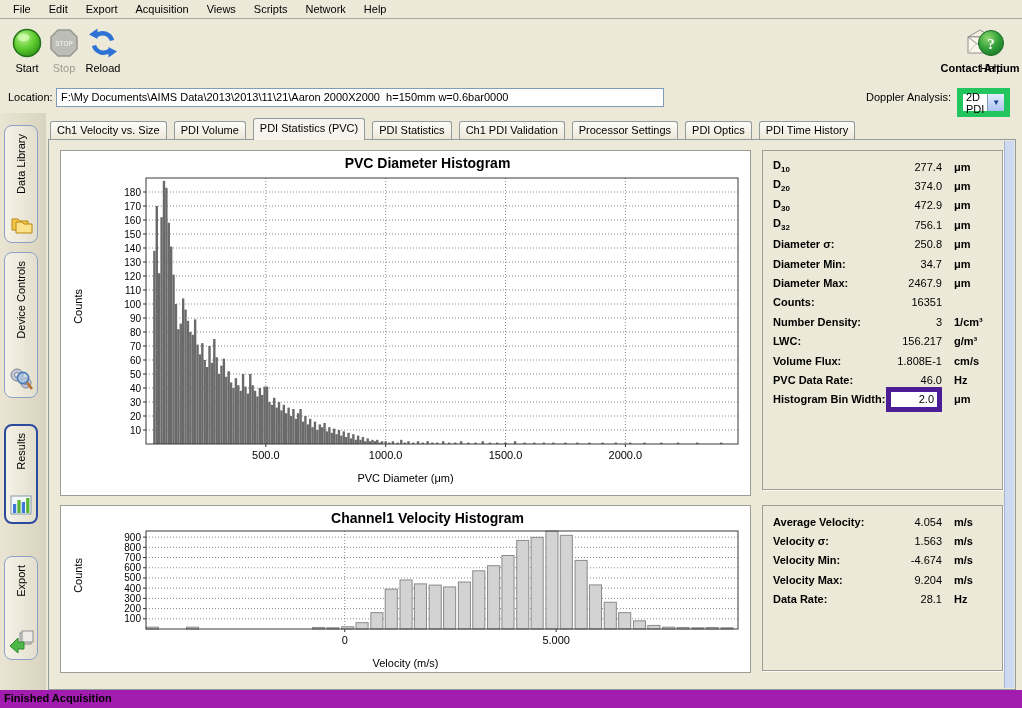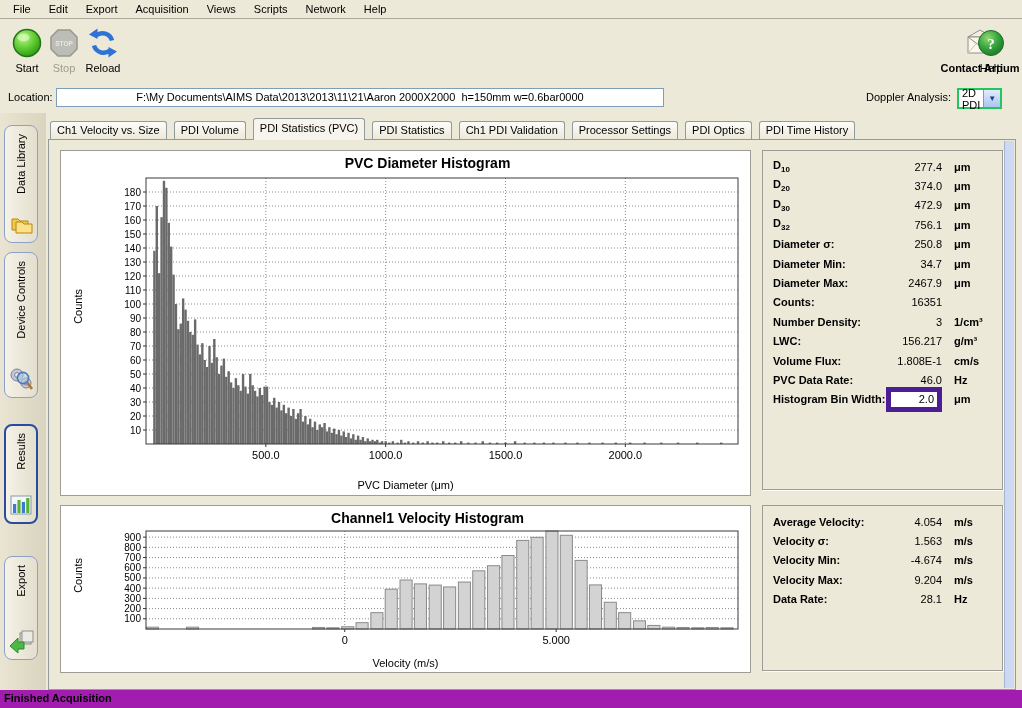--- a/index.html
+++ b/index.html
@@ -16,23 +16,23 @@
   #tool-start{left:6px;width:42px;}
   #tool-stop{left:44px;width:40px;}
   #tool-stop .tlabel{color:#9e9c8e;}
   #tool-reload{left:80px;width:46px;}
   #tool-contact{left:940px;width:80px;font-weight:bold;}
   #tool-help{left:970px;width:42px;}
 
   
   #location-row{position:absolute;top:87px;left:0;width:100%;height:24px;}
   #location-label{position:absolute;left:8px;top:4px;}
-  #location-field{position:absolute;left:56px;top:1px;width:598px;height:15px;background:#fff;border:1px solid #7f9db9;padding:1px 4px;white-space:pre;overflow:hidden;line-height:15px;text-align:center;}
+  #location-field{position:absolute;left:56px;top:1px;width:598px;height:15px;background:#fff;border:1px solid #7f9db9;padding:1px 4px;white-space:pre;overflow:hidden;line-height:15px;}
   #doppler-label{position:absolute;left:866px;top:4px;}
-  #doppler-select{position:absolute;left:957px;top:1px;width:41px;height:17px;background:#fff;border:2px solid #22c55e;display:flex;align-items:center;}
+  #doppler-select{position:absolute;left:957px;top:1px;width:41px;height:17px;background:#fff;border:6px solid #22c55e;display:flex;align-items:center;}
   #doppler-value{flex:1;padding:0 3px;}
   #doppler-arrow{width:16px;height:100%;background:linear-gradient(#e3edfd,#aac4f0);border-left:1px solid #7f9db9;display:flex;align-items:center;justify-content:center;color:#1b3f91;font-size:8px;}
 
   
   #siderail{position:absolute;left:0;top:113px;width:46px;height:577px;background:linear-gradient(90deg,#e9e5d2,#d8d4bf);}
   .side-tab{position:absolute;left:4px;width:34px;border:1px solid #8ea0c8;border-radius:8px;background:linear-gradient(90deg,#f5f2e7,#e3dfce);display:flex;flex-direction:column;align-items:center;justify-content:space-between;padding:8px 0 5px 0;box-sizing:border-box;}
   .side-tab.selected{border:2px solid #2c4a9e;padding:7px 0 4px 0;}
   .side-label{writing-mode:vertical-rl;transform:rotate(180deg);white-space:nowrap;}
   .side-icon{display:block;height:26px;}
 
@@ -43,21 +43,21 @@
 
   
   #content{position:absolute;left:48px;top:139px;width:966px;height:549px;border:1px solid #919b9c;background:#ece9d8;}
   #scroll-strip{position:absolute;right:1px;top:1px;width:9px;height:547px;background:#ccd9f1;border-left:1px solid #a5b4d4;}
 
   .chart-panel{position:absolute;background:#fff;border:1px solid #9d9d95;}
   #pvc-chart-panel{left:11px;top:10px;width:689px;height:344px;}
   #vel-chart-panel{left:11px;top:365px;width:689px;height:166px;}
   .chart-title{position:absolute;top:4px;left:0;width:100%;text-align:center;font-weight:bold;font-size:14px;padding-left:22px;}
   .xlabel{position:absolute;left:0;width:100%;text-align:center;}
-  #pvc-chart-panel .xlabel{bottom:4px;}
+  #pvc-chart-panel .xlabel{bottom:11px;}
   #vel-chart-panel .xlabel{bottom:3px;}
   .ylabel{position:absolute;left:11px;writing-mode:vertical-rl;transform:rotate(180deg);}
   #pvc-chart-panel .ylabel{top:138px;}
   #vel-chart-panel .ylabel{top:52px;}
   .chart-svg{position:absolute;left:0;top:0;}
 
   .stats-panel{position:absolute;background:#ece9d8;border:1px solid #9d9d95;box-shadow:1px 1px 0 #fbfaf5;padding-top:6px;box-sizing:border-box;}
   #pvc-stats-panel{left:713px;top:10px;width:241px;height:340px;}
   #vel-stats-panel{left:713px;top:365px;width:241px;height:166px;}
   .srow{display:flex;align-items:center;height:19.4px;padding:0 8px 0 10px;}

